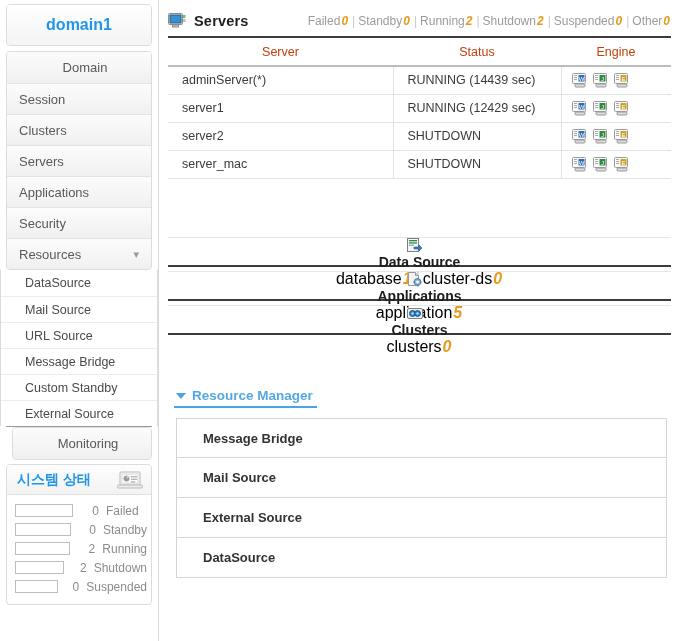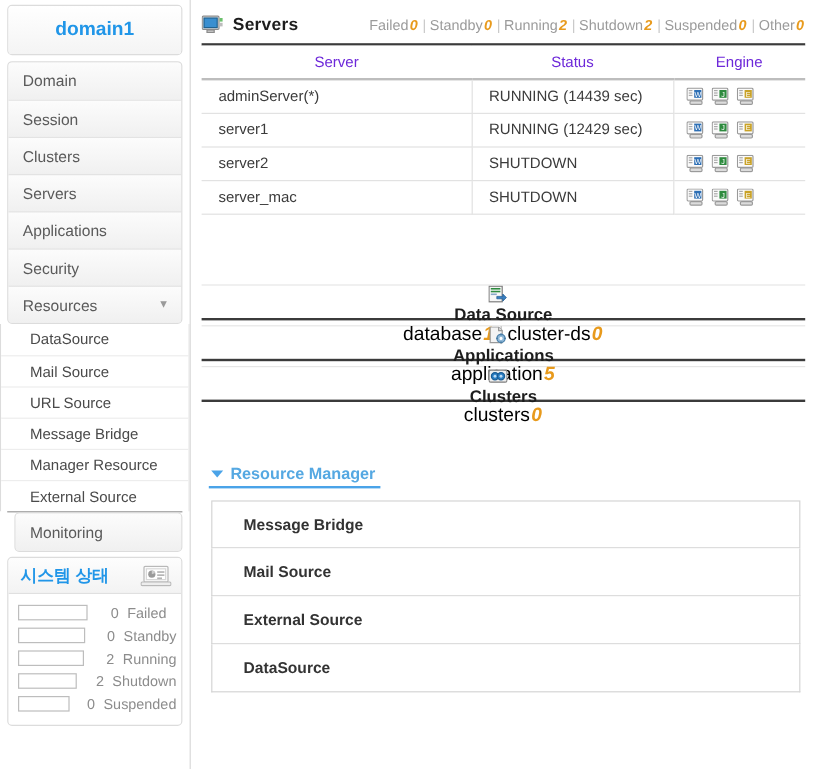--- a/index.html
+++ b/index.html
@@ -37,21 +37,21 @@
     height: 31px; line-height: 31px;
     padding-left: 12px;
     font-size: 13px;
     color: #5a5a5a;
     border-top: 1px solid #e3e3e3;
     background: linear-gradient(to bottom, #fcfcfc 0%, #f0f0f0 100%);
     cursor: pointer;
     position: relative;
     white-space: nowrap;
   }
-  .sb-item:first-child { border-top: none; }
+  .sb-item:first-child { border-top: none; text-align: center; }
   .sb-item .chev {
     position: absolute; right: 12px; top: 0;
     font-size: 11px; color: #9a9a9a; line-height: 31px;
   }
   .sb-sub {
     background: #ffffff;
     border-left: 1px solid #dcdcdc;
     border-right: 1px solid #dcdcdc;
   }
   .sb-subitem {
@@ -113,21 +113,21 @@
     padding-bottom: 2px;
   }
   .panel-head .ph-icon { width: 18px; height: 18px; margin-right: 8px; flex: 0 0 auto; }
   .panel-head .ph-title { font-size: 14.5px; font-weight: bold; color:#1d1d1d; letter-spacing:.2px; }
   .panel-head .ph-meta { margin-left: auto; font-size: 12px; color:#9b9b9b; white-space: nowrap; }
   .ph-meta .num { color:#e89a1c; font-style: italic; font-weight: bold; padding: 0 1px; }
   .ph-meta .sep { color:#c9c9c9; padding: 0 3px; }
 
   table.servers { width: calc(100% - 16px); margin: 0 8px; border-collapse: collapse; table-layout: fixed; }
   table.servers th {
-    font-size: 12.5px; font-weight: normal; color:#6d28d9;
+    font-size: 12.5px; font-weight: normal; color:#c2410c;
     height: 28px; text-align: center;
     border-bottom: 2px solid #bdbdbd;
     background: #ffffff;
   }
   table.servers td {
     height: 28px; font-size: 12.5px; color:#3b3b3b;
     border-bottom: 1px solid #e2e2e2;
     border-right: 1px solid #e2e2e2;
     padding-left: 14px;
   }
@@ -207,21 +207,21 @@
       <div class="sb-subitem">
         <span>Mail Source</span>
       </div>
       <div class="sb-subitem">
         <span>URL Source</span>
       </div>
       <div class="sb-subitem">
         <span>Message Bridge</span>
       </div>
       <div class="sb-subitem">
-        <span>Manager Resource</span>
+        <span>Custom Standby</span>
       </div>
       <div class="sb-subitem">
         <span>External Source</span>
       </div>
     </div>
 
     <div class="sb-sep"></div>
 
     <div class="sb-card" style="margin-top:0;margin-left:12px;">
       <div class="sb-item">

